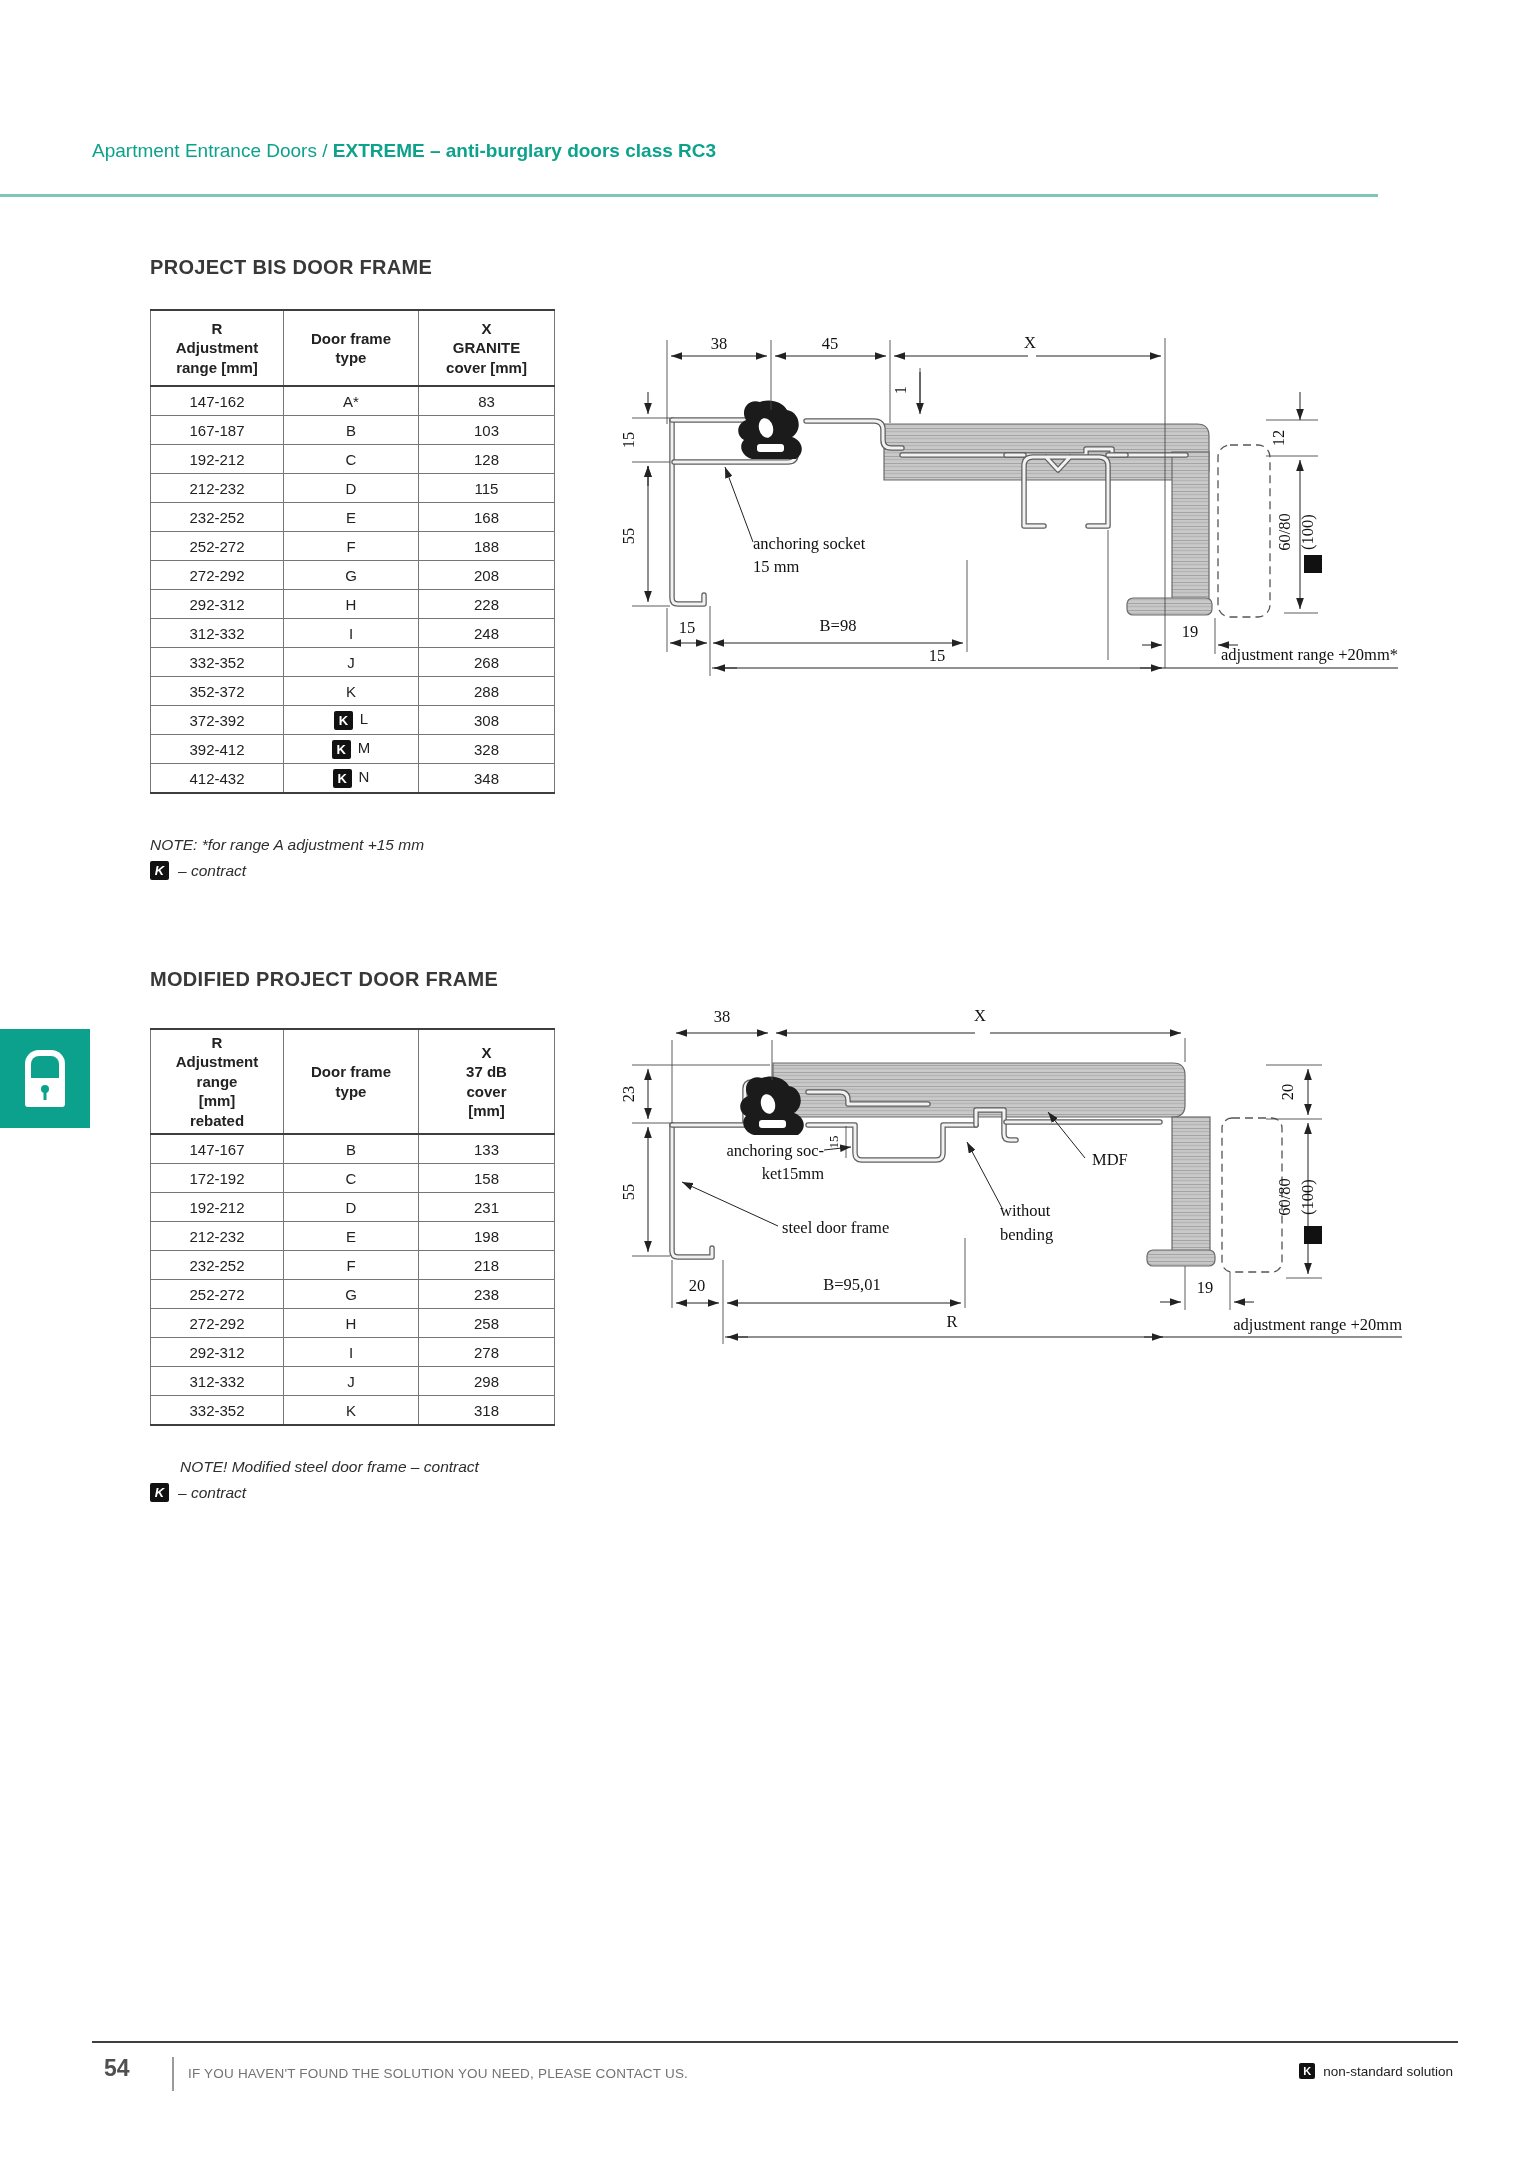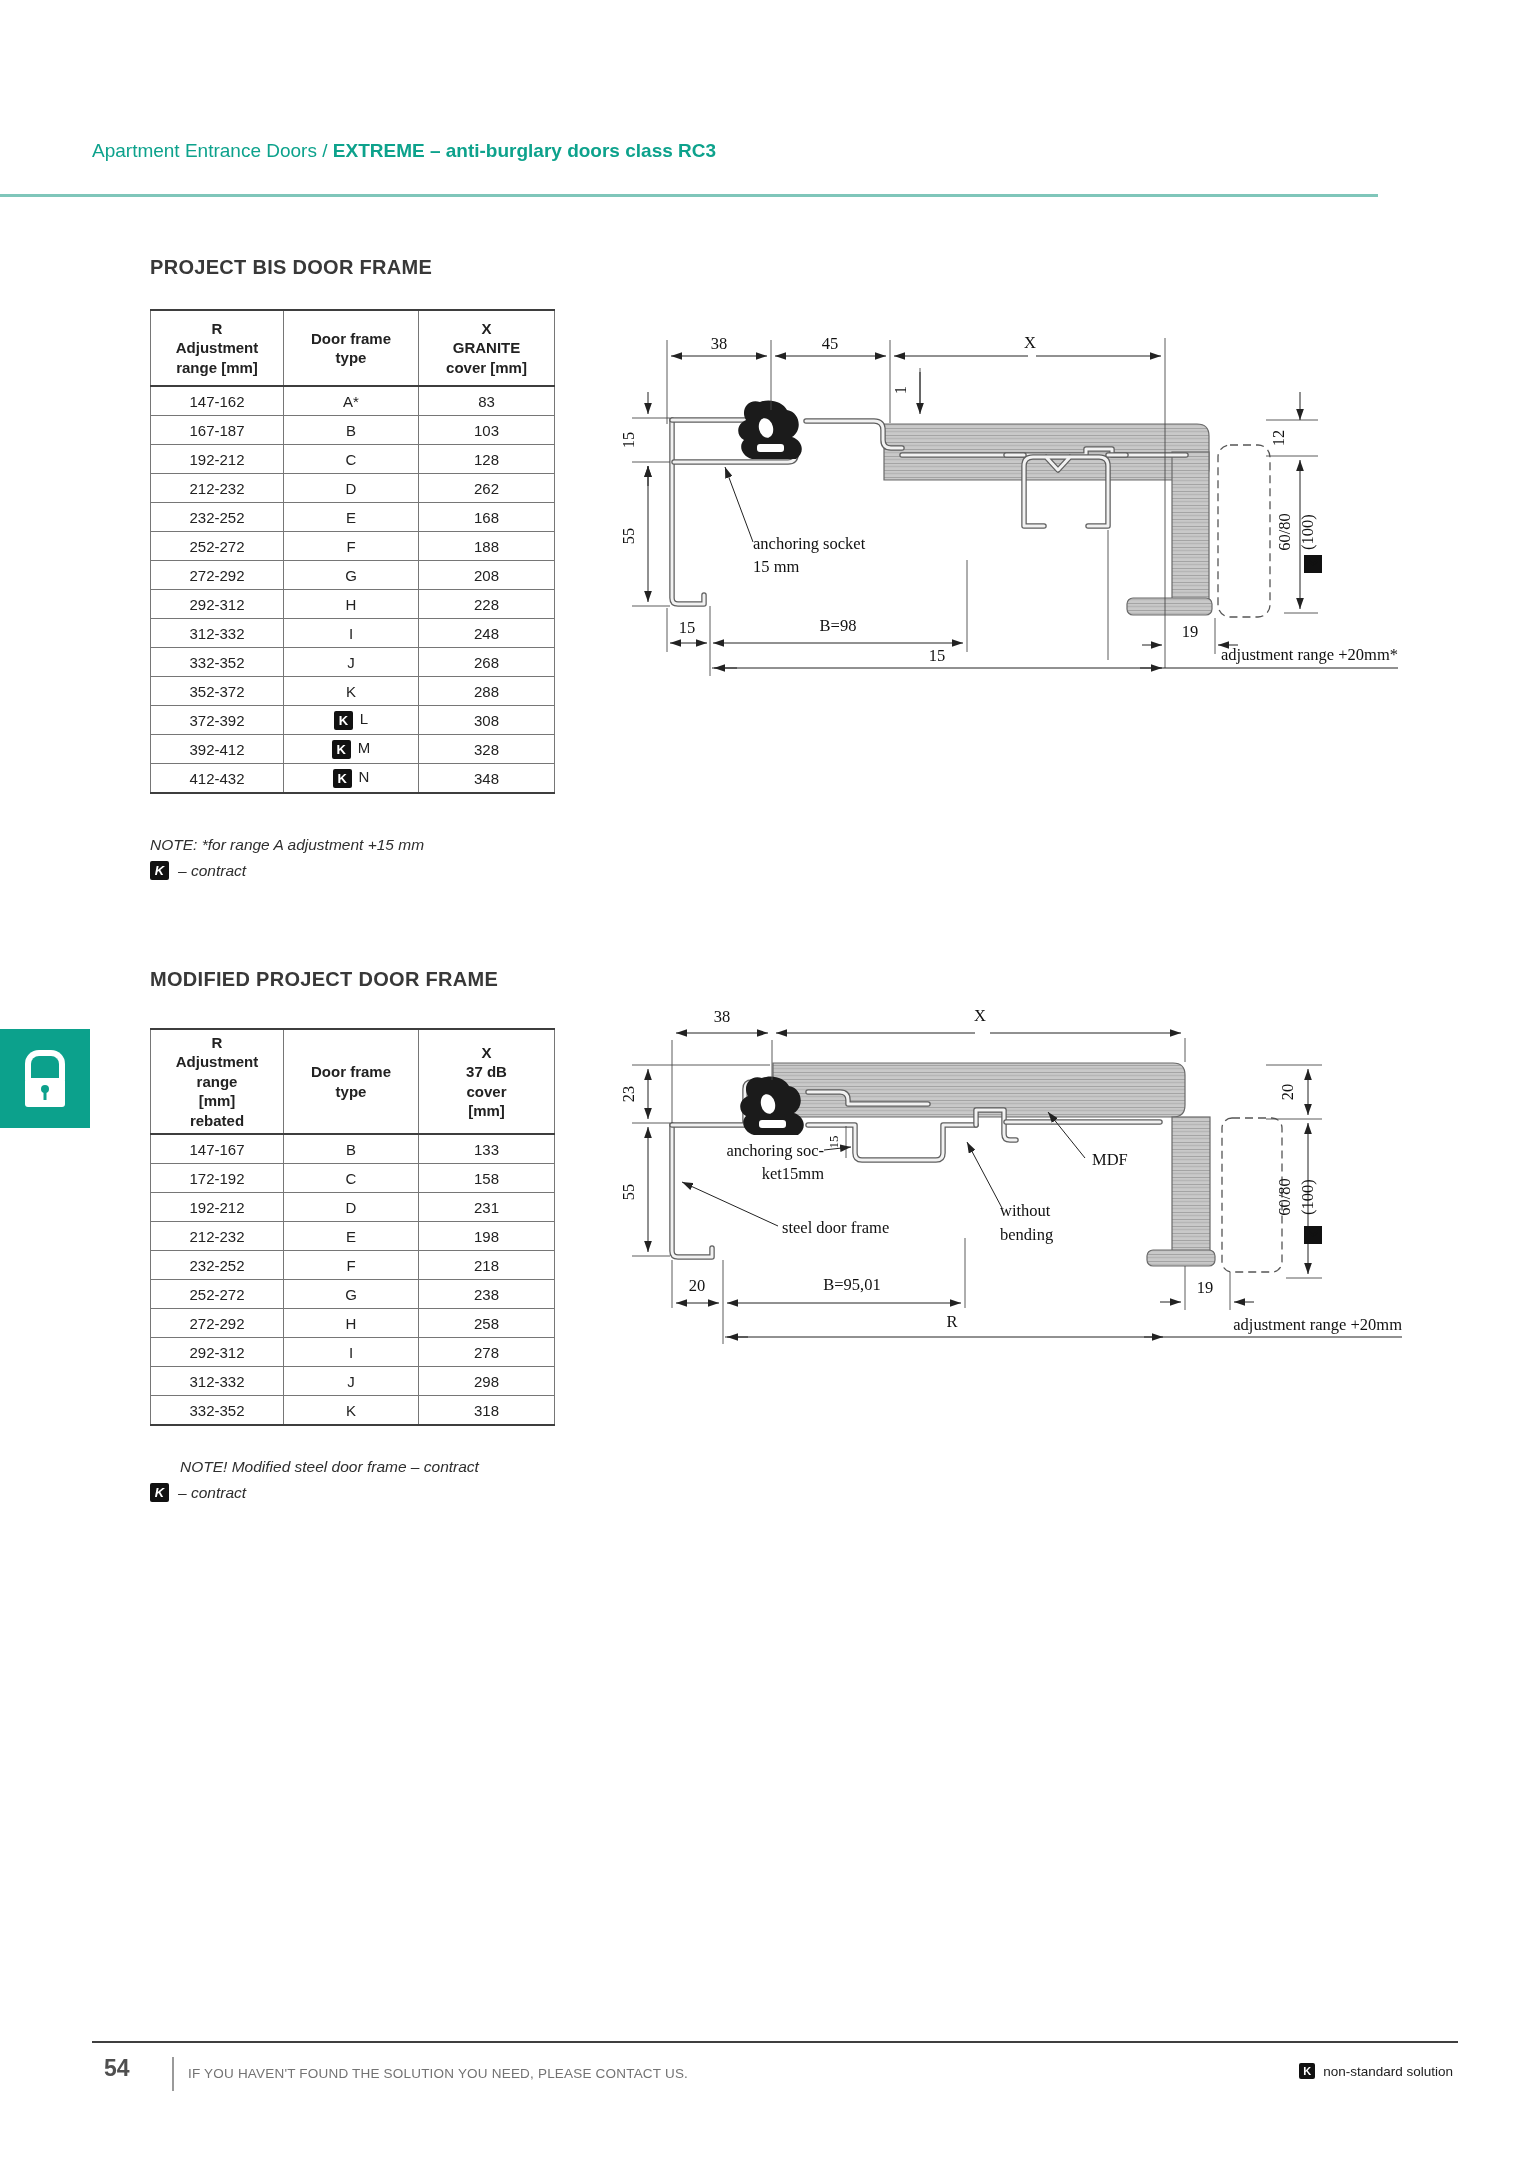--- a/index.html
+++ b/index.html
@@ -91,21 +91,21 @@
           <td>103</td>
         </tr>
         <tr>
           <td>192-212</td>
           <td>C</td>
           <td>128</td>
         </tr>
         <tr>
           <td>212-232</td>
           <td>D</td>
-          <td>262</td>
+          <td>115</td>
         </tr>
         <tr>
           <td>232-252</td>
           <td>E</td>
           <td>168</td>
         </tr>
         <tr>
           <td>252-272</td>
           <td>F</td>
           <td>188</td>

